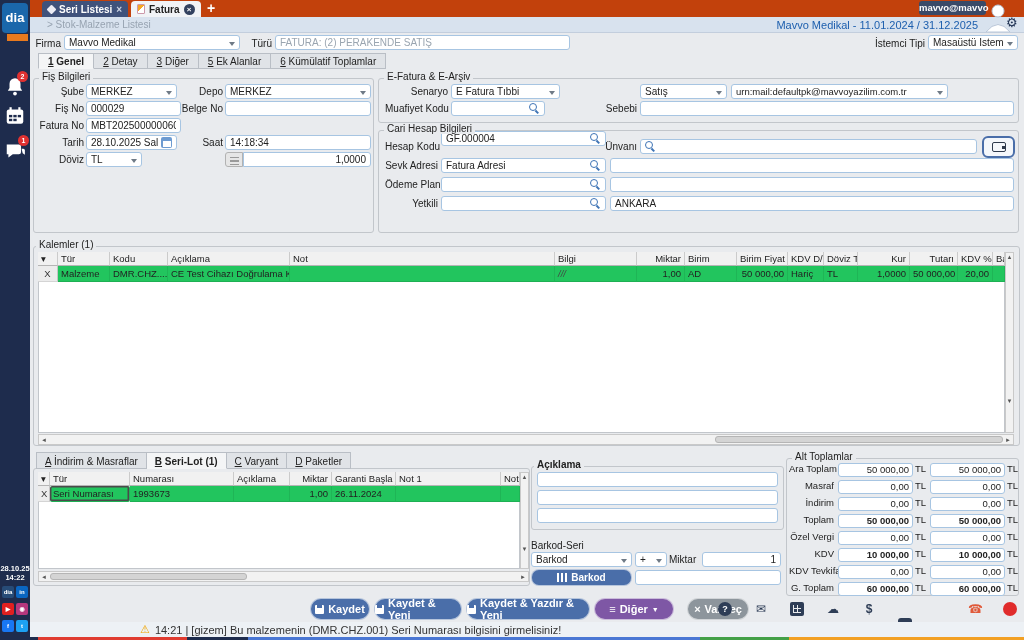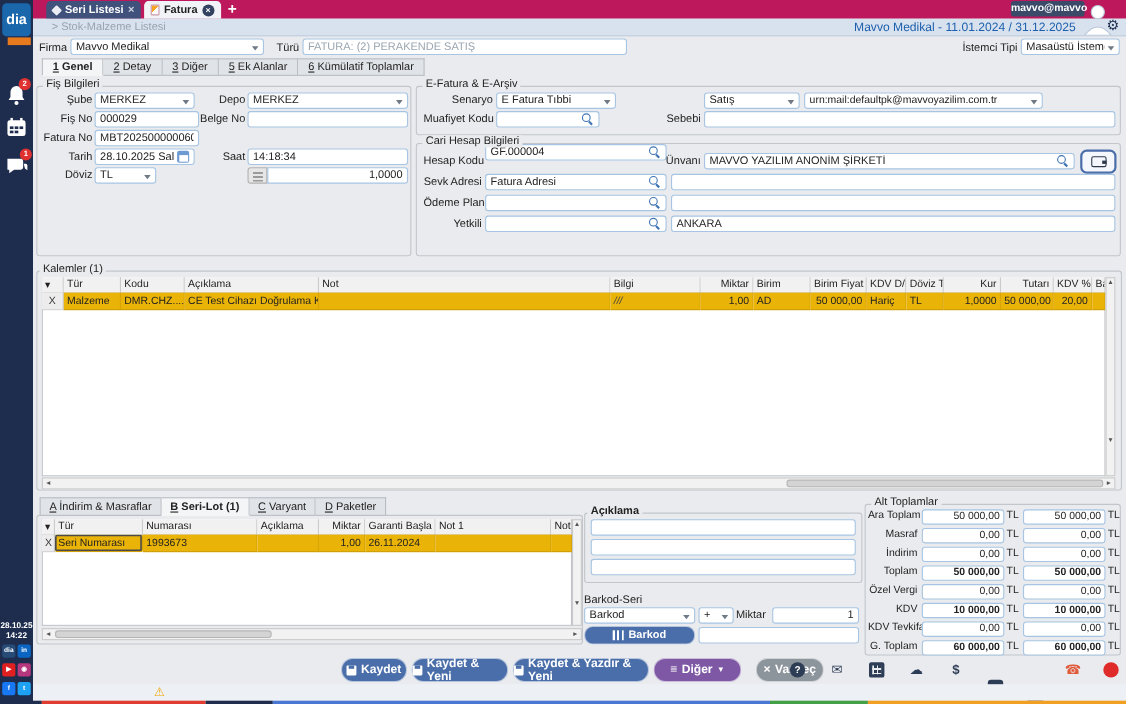--- a/index.html
+++ b/index.html
@@ -9,21 +9,21 @@
   
   #sidebar { position:absolute; left:0; top:0; width:30px; height:640px; background:#1e2c4d; z-index:50; }
   .logo { position:absolute; left:2px; top:3px; width:26px; height:30px; background:#1a67ab; border-radius:4px; color:#fff; font-weight:bold; font-size:13px; text-align:center; line-height:30px; }
   .logo-orange { position:absolute; left:7px; top:34px; width:21px; height:7px; background:#e87a1e; }
   .side-ic { position:absolute; left:4px; width:22px; height:22px; }
   .badge { position:absolute; width:11px; height:11px; background:#e03131; border-radius:50%; color:#fff; font-size:7px; font-weight:bold; text-align:center; line-height:11px; z-index:2; }
   .side-dt { position:absolute; left:0; width:30px; text-align:center; color:#fff; font-size:7.5px; font-weight:bold; }
   .soc { position:absolute; width:12px; height:12px; border-radius:2px; color:#fff; font-size:6px; font-weight:bold; text-align:center; line-height:12px; }
 
   
-  #topbar { position:absolute; left:30px; top:0; width:994px; height:17px; background:#be185d; }
+  #topbar { position:absolute; left:30px; top:0; width:994px; height:17px; background:#c2410c; }
   .wtab { position:absolute; top:1px; height:16px; display:flex; align-items:center; gap:4px; padding:0 6px; border-radius:4px 4px 0 0; font-size:10px; font-weight:bold; }
   .wtab.inactive { background:#40527b; color:#fff; }
   .wtab.active { background:#f1f3f6; color:#222; }
   .diamond { width:7px; height:7px; background:#ececf4; transform:rotate(45deg); border-radius:1px; }
   .page-ic { width:8px; height:10px; background:linear-gradient(135deg,#f6a623 45%,#fff 45%); border:1px solid #c9a; border-radius:1px; }
   .closex { color:#cdd5e4; font-size:10px; font-weight:bold; }
   .close-circle { width:11px; height:11px; border-radius:50%; background:#32415f; color:#fff; font-size:8px; line-height:11px; text-align:center; }
   .newtab { position:absolute; left:177px; top:0; color:#fff; font-size:14px; font-weight:bold; }
   .userchip { position:absolute; left:889px; top:1px; width:67px; height:14px; background:#3a4a68; border-radius:3px; color:#fff; font-size:9.5px; font-weight:bold; text-align:center; line-height:14px; }
   #subheader { position:absolute; left:30px; top:17px; width:994px; height:16px; background:#d8e2ee; border-bottom:1px solid #c3cedd; }
@@ -57,21 +57,21 @@
   .calcbtn::before { content:''; position:absolute; left:4px; top:3px; width:9px; height:9px; background:repeating-linear-gradient(0deg,#9a9a9a 0 1.5px,transparent 1.5px 3.5px); }
   .walletbtn { position:absolute; width:33px; height:22px; background:#f4f7fb; border:2px solid #4a6ea9; border-radius:6px; display:flex; align-items:center; justify-content:center; }
   .wallet { width:14px; height:10px; border:1.5px solid #2e3a4d; border-radius:2px; position:relative; }
   .wallet::after { content:''; position:absolute; right:-1px; top:3px; width:4px; height:3px; background:#2e3a4d; }
 
   
   .grid { display:grid; }
   .kal-cols { grid-template-columns:20px 52px 58px 122px 265px 82px 48px 52px 51px 36px 34px 52px 48px 35px 12px; }
   .ser-cols { grid-template-columns:12px 80px 104px 56px 42px 64px 105px 19px; }
   .th { background:#f1f1f1; border-right:1px solid #cbcbcb; border-bottom:1px solid #b5b5b5; padding:1px 3px; font-size:9.5px; color:#222; white-space:nowrap; overflow:hidden; }
-  .td { padding:2px 3px; font-size:9.5px; white-space:nowrap; overflow:hidden; background:#eab308; border-right:1px solid rgba(0,0,0,0.08); border-bottom:1px solid rgba(0,0,0,0.1); }
+  .td { padding:2px 3px; font-size:9.5px; white-space:nowrap; overflow:hidden; background:#22c55e; border-right:1px solid rgba(0,0,0,0.08); border-bottom:1px solid rgba(0,0,0,0.1); }
   .td:first-child { background:#ececec; border-right:1px solid #c5c5c5; text-align:center; color:#333; }
   .kal-cols > :nth-child(7), .kal-cols > :nth-child(9), .kal-cols > :nth-child(12),
   .kal-cols > :nth-child(13), .kal-cols > :nth-child(14) { text-align:right; }
   .ser-cols > :nth-child(5) { text-align:right; }
   #kal-row > :nth-child(6) { font-style:italic; color:#444; }
   #ser-row > :nth-child(2) { box-shadow:inset 0 0 0 1.5px #4a4a4a; border-radius:2px; }
   .tbody { position:absolute; background:#fff; border:1px solid #c2c6cb; border-top:none; }
   .vscroll { position:absolute; width:9px; background:#f2f2f2; border:1px solid #c9c9c9; font-size:6px; color:#555; text-align:center; line-height:9px; }
   .hscroll { position:absolute; height:11px; background:#f2f2f2; border:1px solid #c9c9c9; }
   .hthumb { position:absolute; top:1px; height:7px; background:#d4d4d4; border:1px solid #b5b5b5; border-radius:3px; }
@@ -268,21 +268,20 @@
 
 <div class="group" style="left:378px; top:130px; width:641px; height:103px;"></div>
 <div class="gtitle" style="left:384px; top:123px;">Cari Hesap Bilgileri</div>
 <div class="flabel" style="left:385px; top:139px; width:53px;">Hesap Kodu</div>
 <div class="fld" style="left:441px; top:131px; width:165px;">
     <span class="val">GF.000004</span>
     <span class="mag"></span>
   </div>
 <div class="flabel" style="left:605px; top:139px; width:32px;">Ünvanı</div>
 <div class="fld" style="left:640px; top:139px; width:337px;">
-    <span class="val">MAVVO YAZILIM ANONİM ŞİRKETİ</span>
     <span class="mag"></span>
   </div>
 <div class="walletbtn" style="left:982px; top:136px;">
     <span class="wallet"></span>
   </div>
 <div class="flabel" style="left:385px; top:158px; width:53px;">Sevk Adresi</div>
 <div class="fld" style="left:441px; top:158px; width:165px;">
     <span class="val">Fatura Adresi</span>
     <span class="mag"></span>
   </div>
@@ -501,19 +500,20 @@
 <div class="fimg grid-ic" style="left:790px;"></div>
 <div class="fimg" style="left:826px;">☁</div>
 <div class="fimg" style="left:862px; font-weight:bold;">$</div>
 <div class="fimg chat-ic" style="left:898px;"></div>
 <div class="fimg lock-ic" style="left:934px;"></div>
 <div class="fimg" style="left:968px; color:#e05a3a;">☎</div>
 <div class="fimg rec-ic" style="left:1003px;"></div>
 
 <div id="statusbar">
   <span class="warn">⚠</span>
+  <span style="font-size:11px; color:#333;">14:21 | [gizem] Bu malzemenin (DMR.CHZ.001) Seri Numarası bilgisini girmelisiniz!</span>
 </div>
 <div class="strip" style="left:30px; width:8px; background:#1e2c4d;"></div>
 <div class="strip" style="left:38px; width:149px; background:#e03c31;"></div>
 <div class="strip" style="left:187px; width:61px; background:#1e2c4d;"></div>
 <div class="strip" style="left:248px; width:452px; background:#4a77d4;"></div>
 <div class="strip" style="left:700px; width:89px; background:#43a047;"></div>
 <div class="strip" style="left:789px; width:235px; background:#f2a024;"></div>
 
 </body></html>

